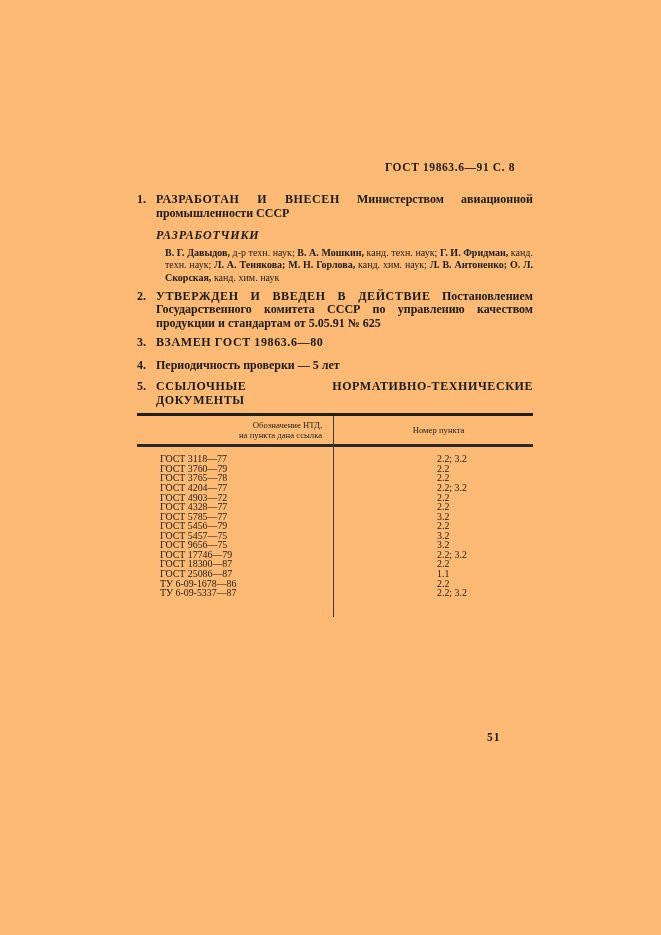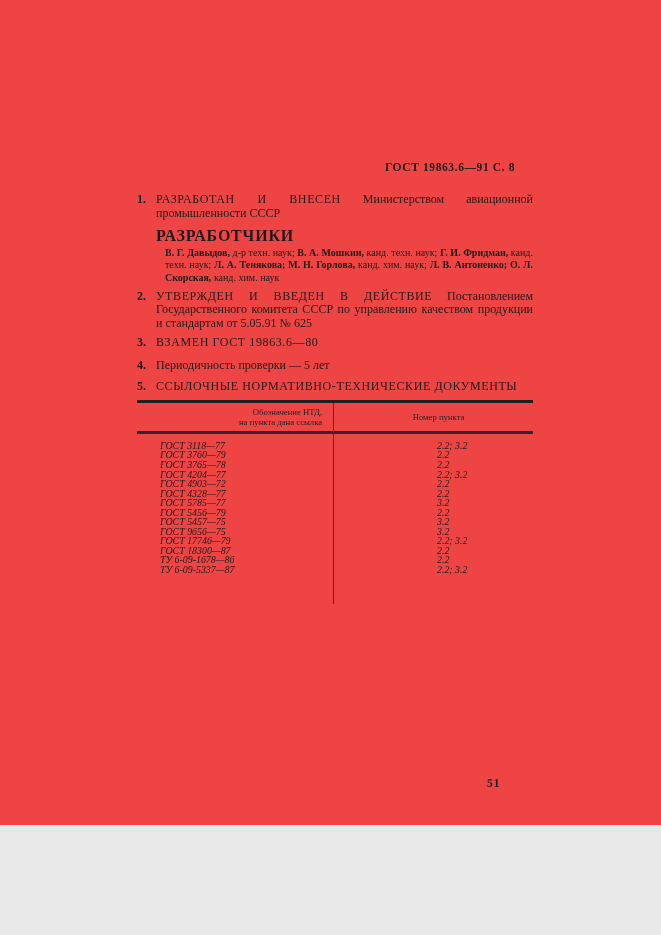--- a/index.html
+++ b/index.html
@@ -1,20 +1,20 @@
 <!DOCTYPE html>
 <html><head>
 <meta charset="utf-8">
 <style>
   html,body { margin:0; padding:0; background:#e8e8e8; }
   .page {
     position:relative;
-    width:661px; height:825px;
+    width:661px; height:935px;
     margin:0 auto;
-    background:#ef4444;
+    background:#fdba74;
     color:#1b1b1b;
     font-family:"Liberation Serif", serif;
     overflow:hidden;
   }
   .content {
     position:absolute;
     left:137px; top:161px;
     width:396px;
   }
   .running-head {
@@ -29,27 +29,28 @@
   .title {
     margin:14px 0 0 0;
     text-align:center;
     font-weight:700;
     font-size:13.5px;
     line-height:13px;
     letter-spacing:1.2px;
   }
   .li { display:flex; font-size:12px; line-height:13.5px; }
   .li .num { width:19px; flex:0 0 19px; font-weight:700; }
-  .li .li-body { flex:1; text-align:justify; font-weight:400; }
+  .li .li-body { flex:1; text-align:justify; font-weight:700; }
   .lead { letter-spacing:0.6px; }
   .item1 { margin-top:19px; }
   .dev-heading {
     margin:9px 0 0 19px;
-    font-weight:700; font-size:16px; line-height:13px;
+    font-weight:700; font-size:12px; line-height:13px;
     letter-spacing:0.8px;
+    font-style:italic;
   }
   .developers {
     margin:5px 0 0 28px;
     font-size:10px; line-height:12.3px;
     text-align:justify;
   }
   .developers .dev-name { font-weight:700; }
   .item2 { margin-top:6px; }
   .item3 { margin-top:6px; }
   .item4 { margin-top:9px; }
@@ -80,30 +81,29 @@
   .col-divider {
     position:absolute;
     left:196px; top:0;
     width:1px; height:201px;
     background:#3a3a3a;
   }
   .col-divider.head-part {
     height:28px;
     background:repeating-linear-gradient(#3a3a3a 0 3px, transparent 3px 6px);
   }
-  .t-body { padding-top:7px;font-style:italic; }
+  .t-body { padding-top:7px; }
   .t-row { display:flex; font-size:9.9px; line-height:9.55px; }
   .t-row .c1 { width:196px; box-sizing:border-box; padding-left:23px; }
   .t-row .c2 { width:200px; box-sizing:border-box; padding-left:104px; }
   .page-number {
     position:absolute;
     left:487px; top:731px;
     font-size:11.5px; font-weight:700;
     letter-spacing:1px;
-    margin-top:46px;
   }
 </style>
 </head>
 <body>
 
 <div class="page">
   <div class="content">
 
     <div class="running-head">ГОСТ 19863.6—91 С. 8</div>
 
@@ -190,20 +190,24 @@
           </div>
           <div class="t-row">
             <span class="c1">ГОСТ 17746—79</span>
             <span class="c2">2.2; 3.2</span>
           </div>
           <div class="t-row">
             <span class="c1">ГОСТ 18300—87</span>
             <span class="c2">2.2</span>
           </div>
           <div class="t-row">
+            <span class="c1">ГОСТ 25086—87</span>
+            <span class="c2">1.1</span>
+          </div>
+          <div class="t-row">
             <span class="c1">ТУ 6-09-1678—86</span>
             <span class="c2">2.2</span>
           </div>
           <div class="t-row">
             <span class="c1">ТУ 6-09-5337—87</span>
             <span class="c2">2.2; 3.2</span>
           </div>
         </div>
     </div>
 

